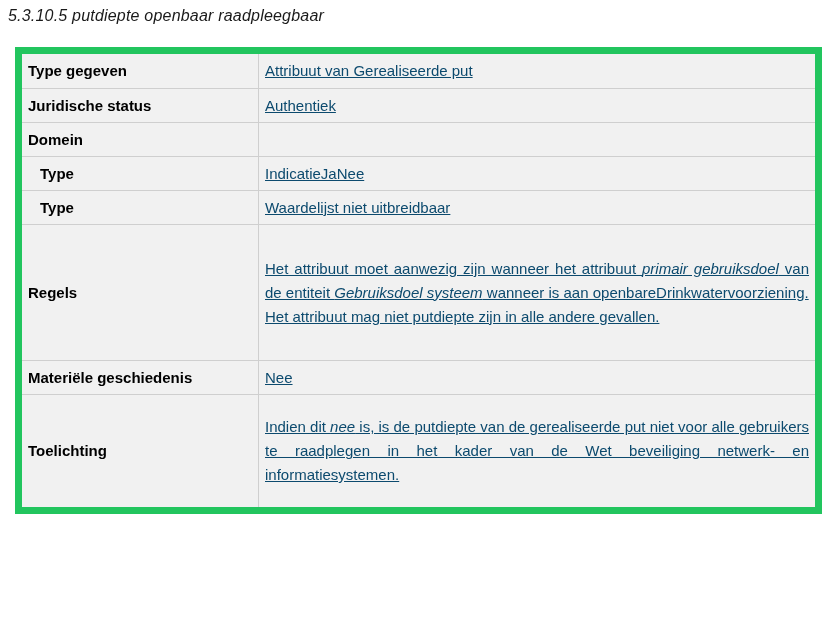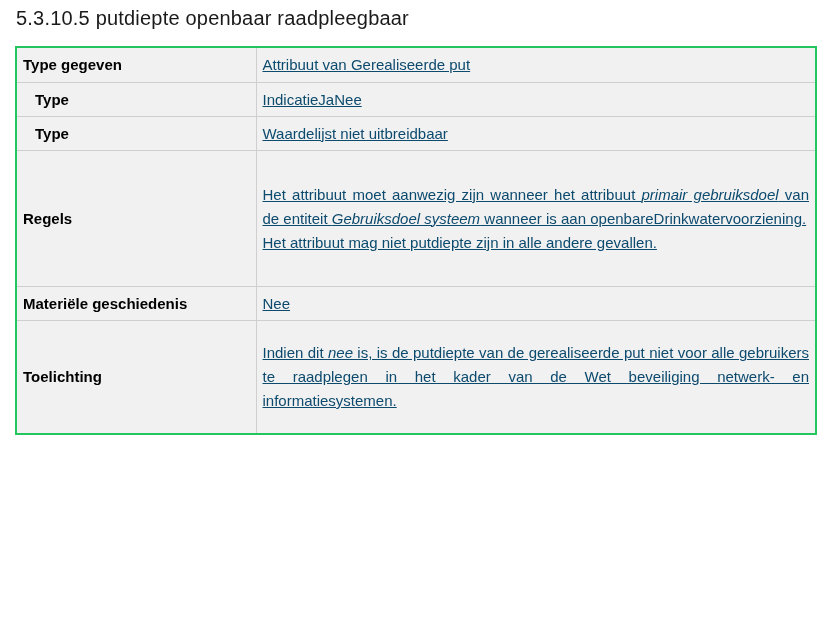--- a/index.html
+++ b/index.html
@@ -6,33 +6,34 @@
     margin: 0;
     padding: 0;
     background: #ffffff;
     width: 836px;
     height: 644px;
     font-family: "Liberation Sans", sans-serif;
     color: #000;
     overflow: hidden;
   }
   .section-heading {
+    font-style: italic;
     font-weight: 400;
-    font-size: 20px;
+    font-size: 16px;
     color: #1a1a1a;
-    margin: 7px 0 0 16px;
+    margin: 7px 0 0 8px;
     letter-spacing: 0.2px;
   }
   table.spec-table {
     border-collapse: collapse;
     table-layout: fixed;
     width: 800px;
-    margin: 16px 0 0 15px;
+    margin: 22px 0 0 15px;
     background: #f1f1f1;
-    border: 2px solid #22c55e;
+    border: 7px solid #22c55e;
     font-size: 15px;
   }
   table.spec-table td {
     border: 1px solid #cfcfcf;
     vertical-align: middle;
     padding: 0 6px;
     line-height: 1.6;
     overflow: hidden;
   }
   td.cell-label {
@@ -67,22 +68,30 @@
     <col class="c-value">
   </colgroup>
   <tbody>
 
     <tr class="h-first">
       <td class="cell-label">Type gegeven</td>
       <td class="cell-value">Attribuut van Gerealiseerde put</td>
     </tr>
 
 
+    <tr class="h-single">
+      <td class="cell-label">Juridische status</td>
+      <td class="cell-value">Authentiek</td>
+    </tr>
 
 
+    <tr class="h-single">
+      <td class="cell-label">Domein</td>
+      <td class="cell-value"></td>
+    </tr>
 
     <tr class="h-single">
       <td class="cell-label indent">Type</td>
       <td class="cell-value">IndicatieJaNee</td>
     </tr>
 
     <tr class="h-single">
       <td class="cell-label indent">Type</td>
       <td class="cell-value">Waardelijst niet uitbreidbaar</td>
     </tr>

